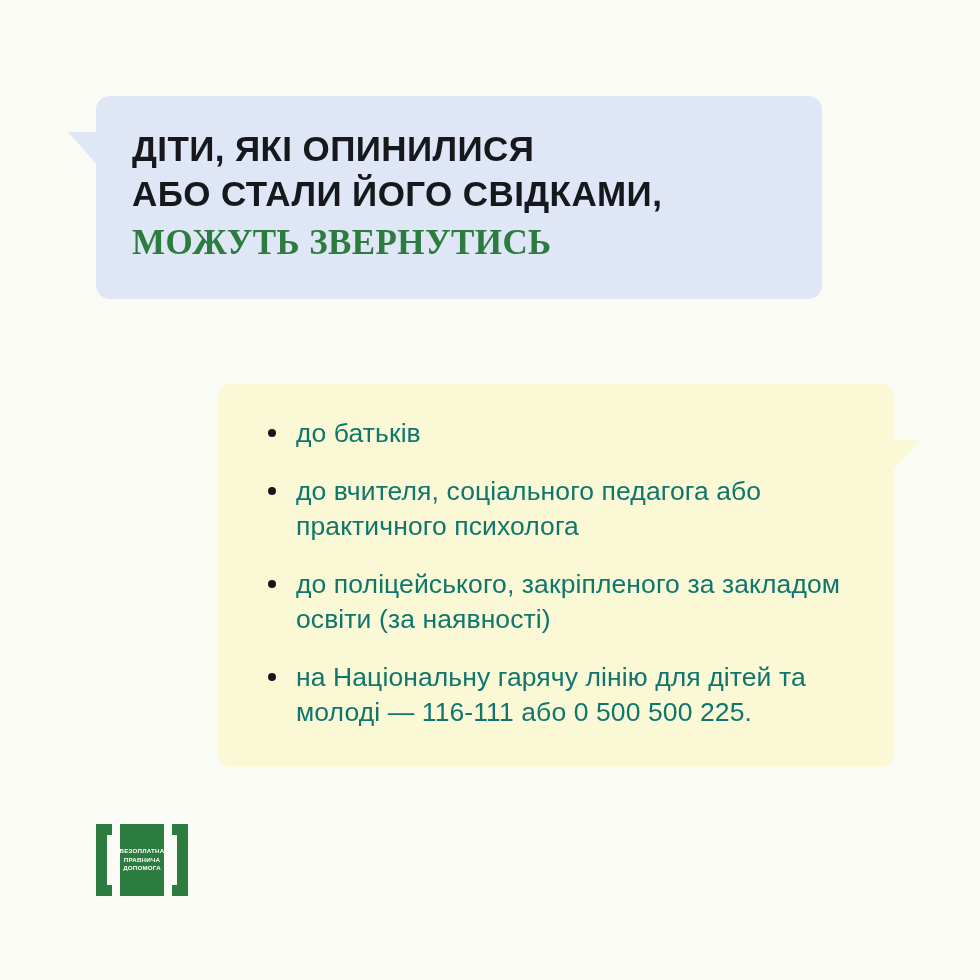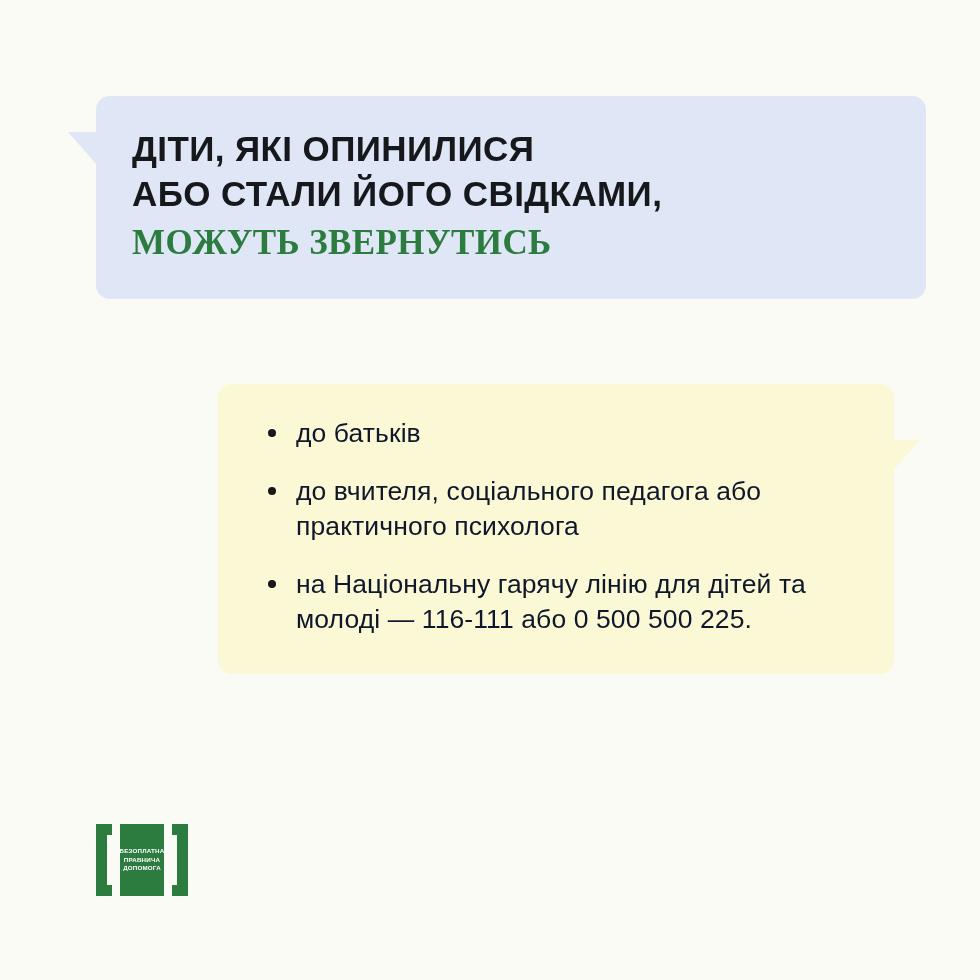--- a/index.html
+++ b/index.html
@@ -20,21 +20,21 @@
     inset: 0;
     width: 980px;
     height: 980px;
   }
 
   
   .title-bubble {
     position: absolute;
     left: 96px;
     top: 96px;
-    width: 830px;
+    width: 726px;
     padding: 30px 40px 34px 36px;
     box-sizing: border-box;
     background: #dfe6f5;
     border-radius: 14px;
   }
   .title-bubble .tail {
     position: absolute;
     left: -28px;
     top: 36px;
     width: 0;
@@ -83,21 +83,21 @@
     margin: 0;
     padding: 0;
     list-style: none;
   }
   ul.items li {
     position: relative;
     padding-left: 34px;
     margin-bottom: 22px;
     font-size: 26.5px;
     line-height: 1.34;
-    color: #0f172a;
+    color: #0f766e;
     letter-spacing: 0.1px;
   }
   ul.items li:last-child {
     margin-bottom: 0;
   }
   ul.items li .bullet {
     position: absolute;
     left: 6px;
     top: 13px;
     width: 8px;
@@ -173,20 +173,24 @@
       <li>
         <span class="bullet"></span>
         <span>до батьків</span>
       </li>
       <li>
         <span class="bullet"></span>
         <span>до вчителя, соціального педагога або практичного психолога</span>
       </li>
       <li>
         <span class="bullet"></span>
+        <span>до поліцейського, закріпленого за закладом освіти (за наявності)</span>
+      </li>
+      <li>
+        <span class="bullet"></span>
         <span>на Національну гарячу лінію для дітей та молоді — 116-111 або 0 500 500 225.</span>
       </li>
     </ul>
   </div>
 
   <div class="logo">
     <div class="bracket left"></div>
     <div class="block">
       <span>БЕЗОПЛАТНА</span>
       <span>ПРАВНИЧА</span>

